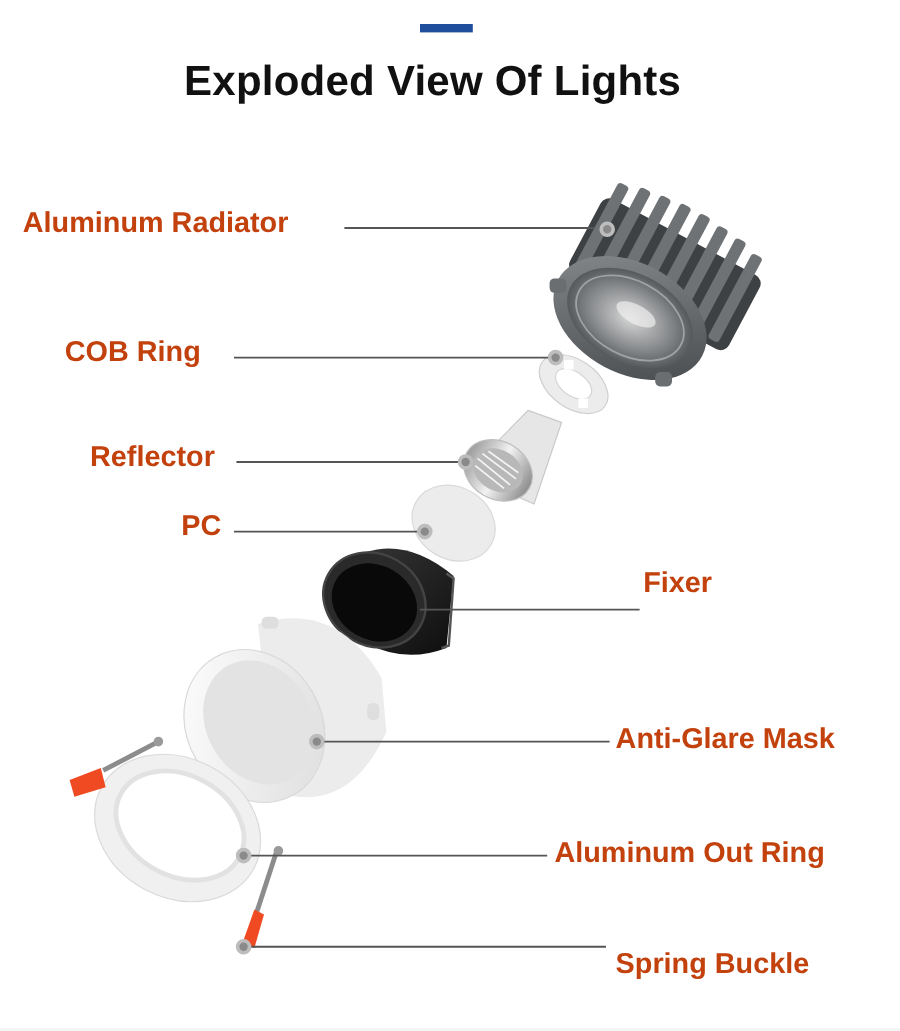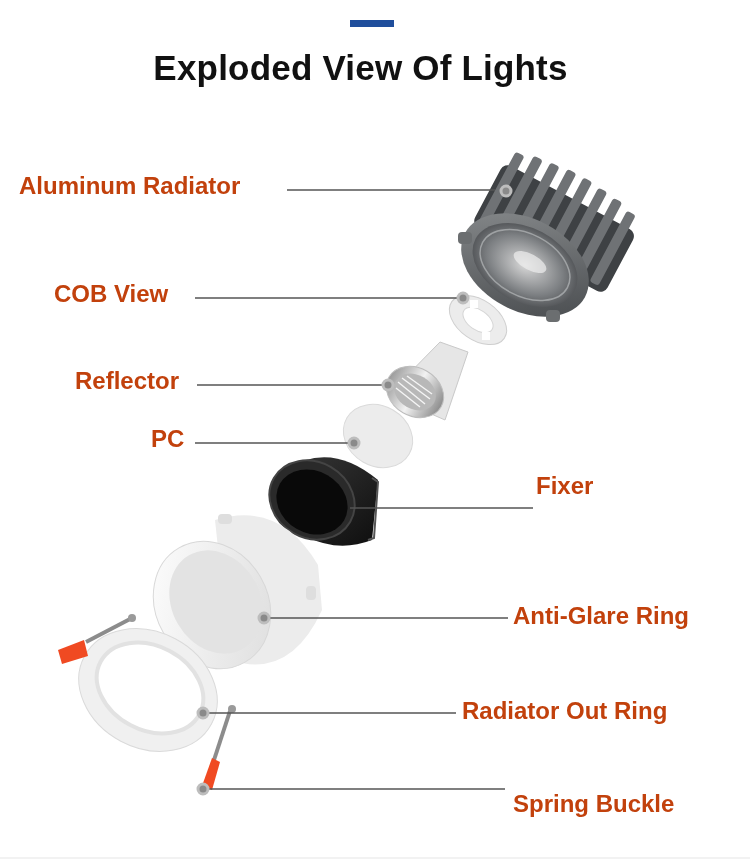--- a/index.html
+++ b/index.html
@@ -132,21 +132,21 @@
     <circle cx="463" cy="298" r="5"></circle>
     <circle cx="388" cy="385" r="5"></circle>
     <circle cx="354" cy="443" r="5"></circle>
     <circle cx="264" cy="618" r="5"></circle>
     <circle cx="203" cy="713" r="5"></circle>
     <circle cx="203" cy="789" r="5"></circle>
   </g>
 </svg>
 
 <div class="label" style="left:19px; top:174px;">Aluminum Radiator</div>
-<div class="label" style="left:54px; top:282px;">COB View</div>
+<div class="label" style="left:54px; top:282px;">COB Ring</div>
 <div class="label" style="left:75px; top:369px;text-align:center;">Reflector</div>
 <div class="label" style="left:151px; top:427px;">PC</div>
 <div class="label" style="left:536px; top:474px;">Fixer</div>
-<div class="label" style="left:513px; top:604px;">Anti-Glare Ring</div>
-<div class="label" style="left:462px; top:699px;">Radiator Out Ring</div>
+<div class="label" style="left:513px; top:604px;">Anti-Glare Mask</div>
+<div class="label" style="left:462px; top:699px;">Aluminum Out Ring</div>
 <div class="label" style="left:513px; top:774px;margin-top:18px;">Spring Buckle</div>
 
 <div class="bottom-rule"></div>
 
 </body></html>

